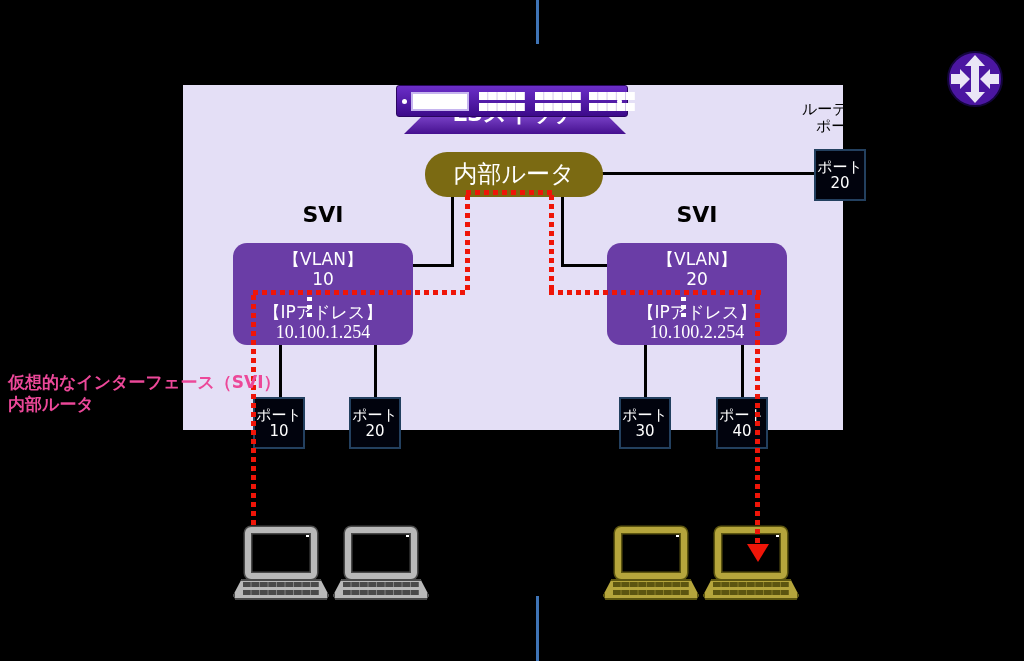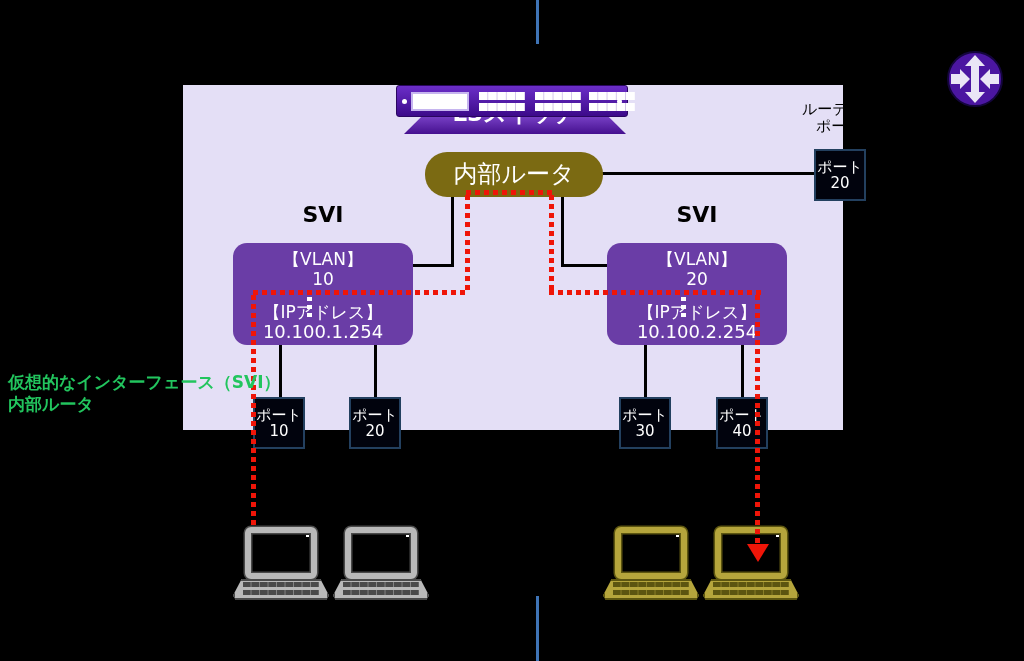--- a/index.html
+++ b/index.html
@@ -50,33 +50,33 @@
   #rnote .l2{margin-left:14px;}
   
   .svititle{position:absolute;top:202px;width:180px;text-align:center;z-index:6;color:#000;font-weight:bold;font-size:22px;}
   #svit-l{left:233px;} #svit-r{left:607px;}
   .svibox{position:absolute;top:243px;width:180px;height:102px;z-index:10;background:#6a3da6;border-radius:14px;
           color:#fff;text-align:center;font-size:17px;}
   #svi-l{left:233px;} #svi-r{left:607px;}
   .svibox .r1{margin-top:6px;line-height:20px;}
   .svibox .r2{line-height:20px;}
   .svibox .r3{margin-top:13px;line-height:20px;}
-  .svibox .r4{font-size:18px;line-height:20px;}
+  .svibox .r4{font-size:18px;line-height:20px;font-family:Liberation Serif, serif;}
   
   .dh{position:absolute;height:5px;z-index:40;background-image:repeating-linear-gradient(90deg,#ef1508 0 5px,transparent 5px 9px);}
   .dv{position:absolute;width:5px;z-index:40;background-image:repeating-linear-gradient(180deg,#ef1508 0 5px,transparent 5px 9px);}
   .dv.wht{background-image:repeating-linear-gradient(180deg,#fff 0 4px,transparent 4px 8px);z-index:12;}
   #rd-top{left:466px;top:190px;width:89px;}
   #rl1{left:465px;top:195px;height:98px;} #rl2{left:253px;top:290px;width:215px;} #rl3{left:251px;top:295px;height:231px;}
   #rr1{left:549px;top:195px;height:98px;} #rr2{left:549px;top:290px;width:212px;} #rr3{left:755px;top:295px;height:250px;}
   #wd-l{left:307px;top:297px;height:20px;} #wd-r{left:681px;top:297px;height:20px;}
   #rarrow{position:absolute;left:747px;top:544px;z-index:41;width:0;height:0;
           border-left:11px solid transparent;border-right:11px solid transparent;border-top:18px solid #ef1508;}
   
-  #anno{position:absolute;left:8px;top:371px;z-index:50;color:#22c55e;font-weight:bold;font-size:17px;
+  #anno{position:absolute;left:8px;top:371px;z-index:50;color:#ec4899;font-weight:bold;font-size:17px;
         line-height:22px;white-space:nowrap;}
   
   .laptop{position:absolute;width:96px;height:74px;z-index:25;}
   .laptop.gray{--body:#b9b9b9;--edge:#4a4a4a;}
   .laptop.yellow{--body:#b5a53c;--edge:#5c5510;}
   .lt-screen{position:absolute;left:12px;top:0;width:72px;height:52px;background:#000;border:6px solid var(--body);
              border-radius:6px;box-sizing:border-box;box-shadow:0 0 0 1.5px var(--edge),inset 0 0 0 1.5px var(--edge);}
   .lt-cam{position:absolute;right:2px;top:2px;width:3px;height:2px;background:#fff;}
   .lt-base{position:absolute;left:0;top:52px;width:96px;height:21px;background:var(--body);
            clip-path:polygon(9% 0,91% 0,100% 78%,97% 100%,3% 100%,0 78%);box-shadow:inset 0 0 0 2px var(--edge);}

